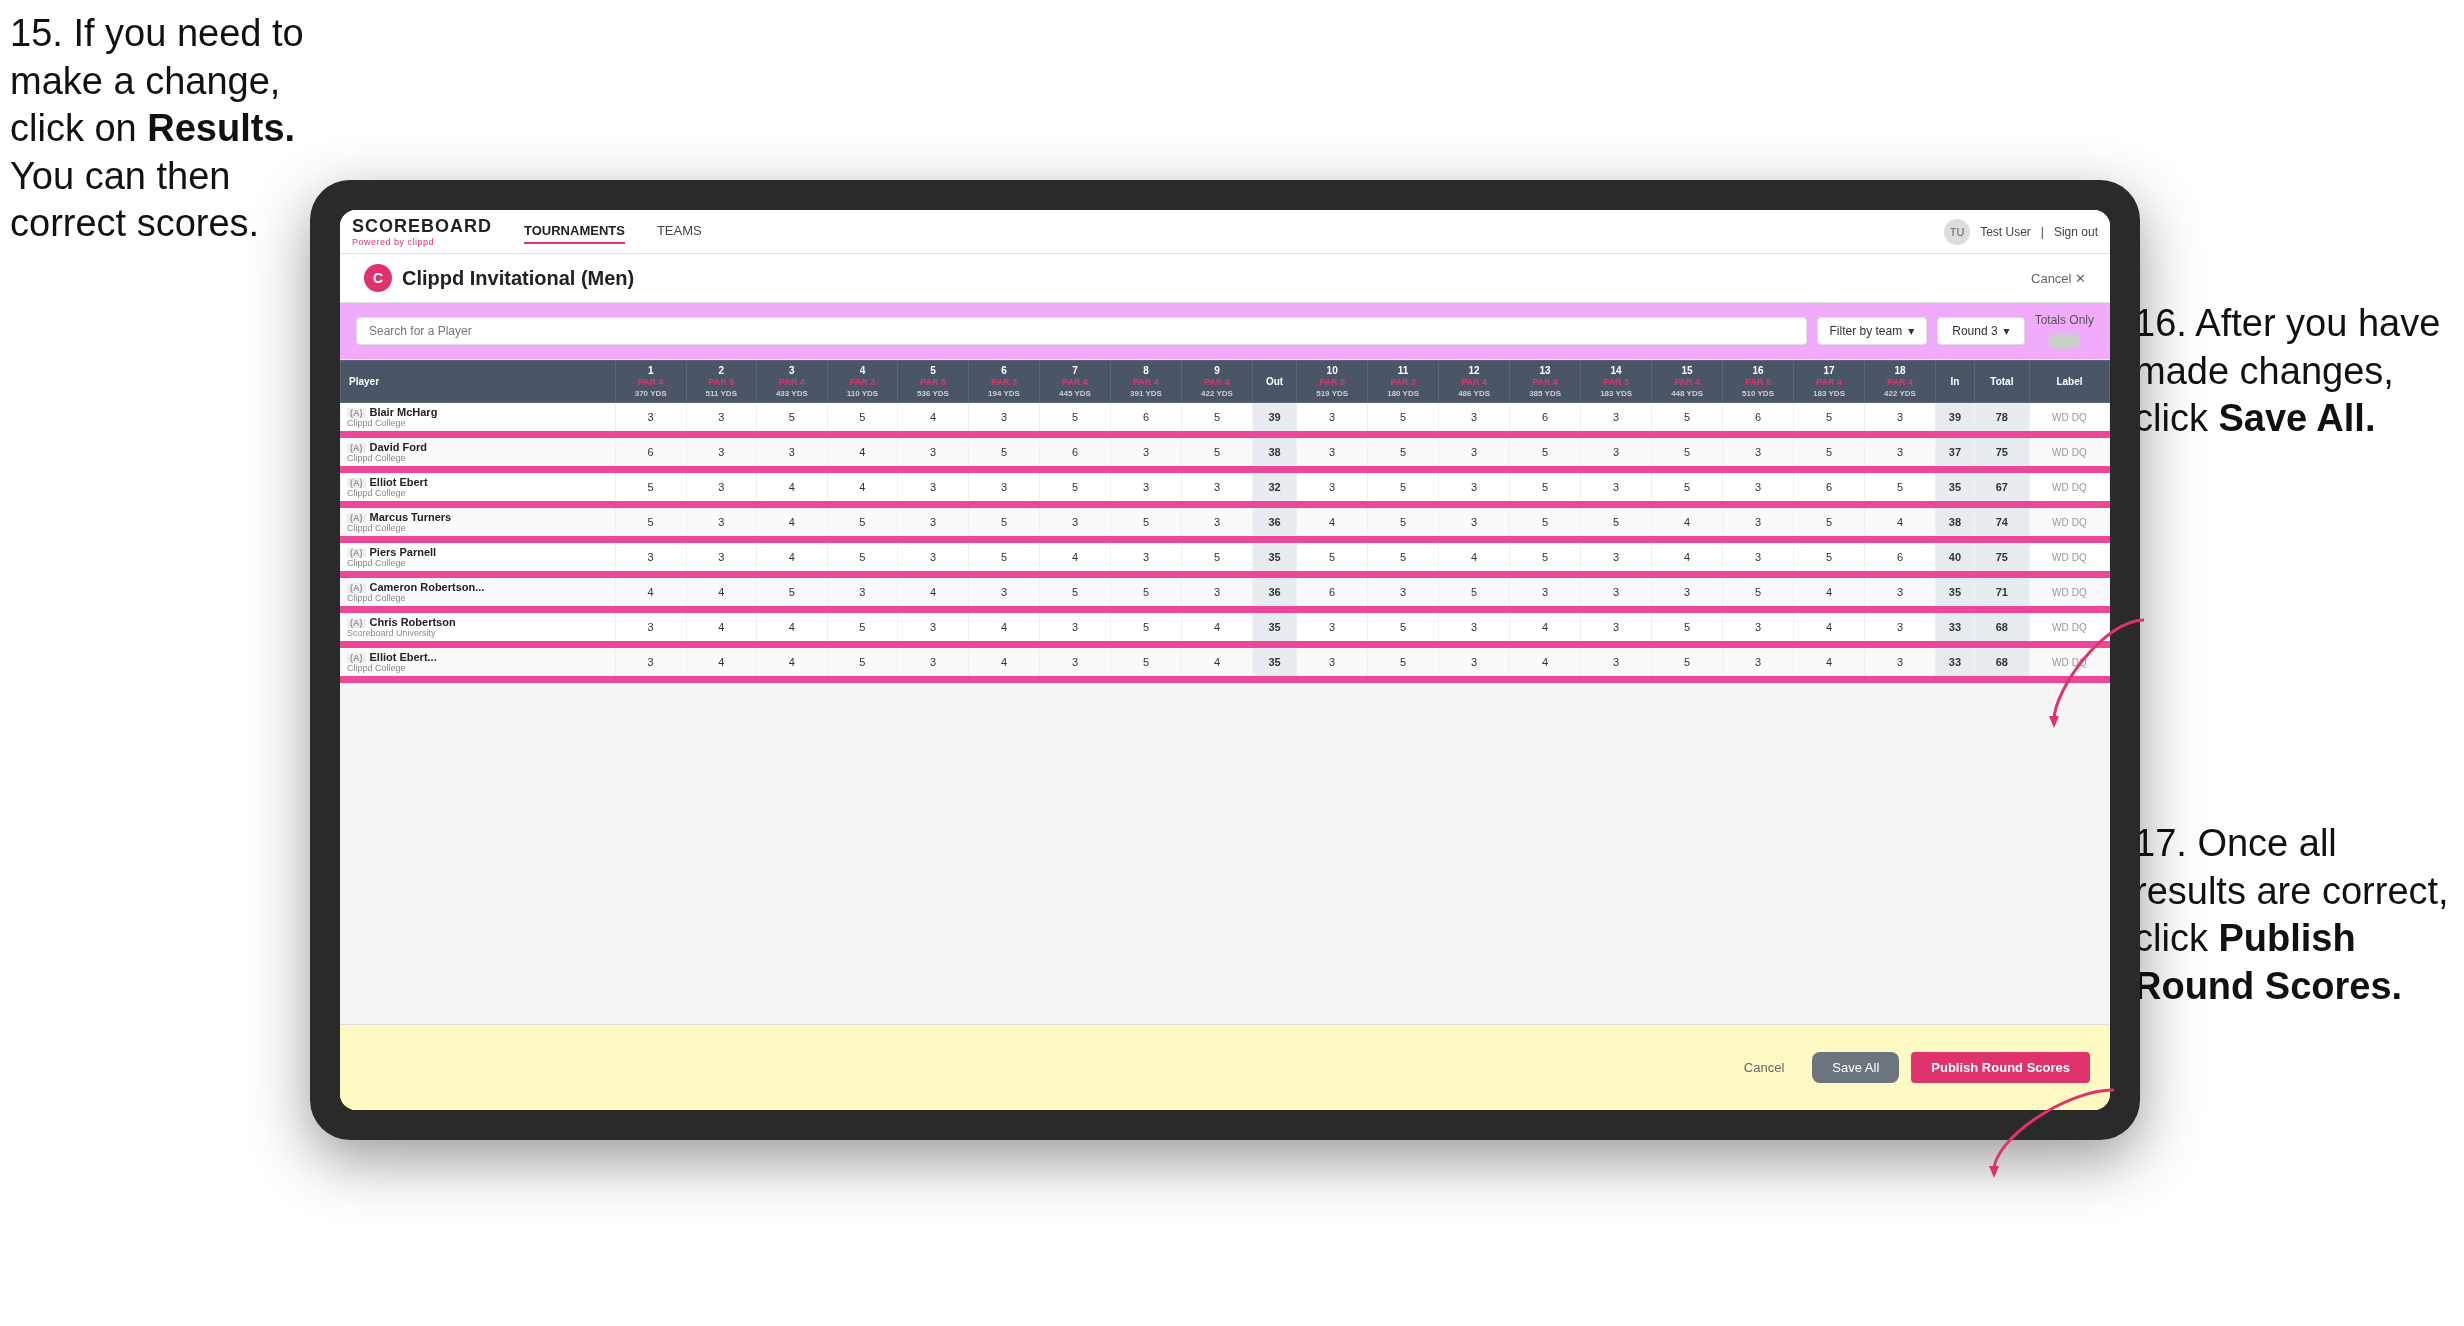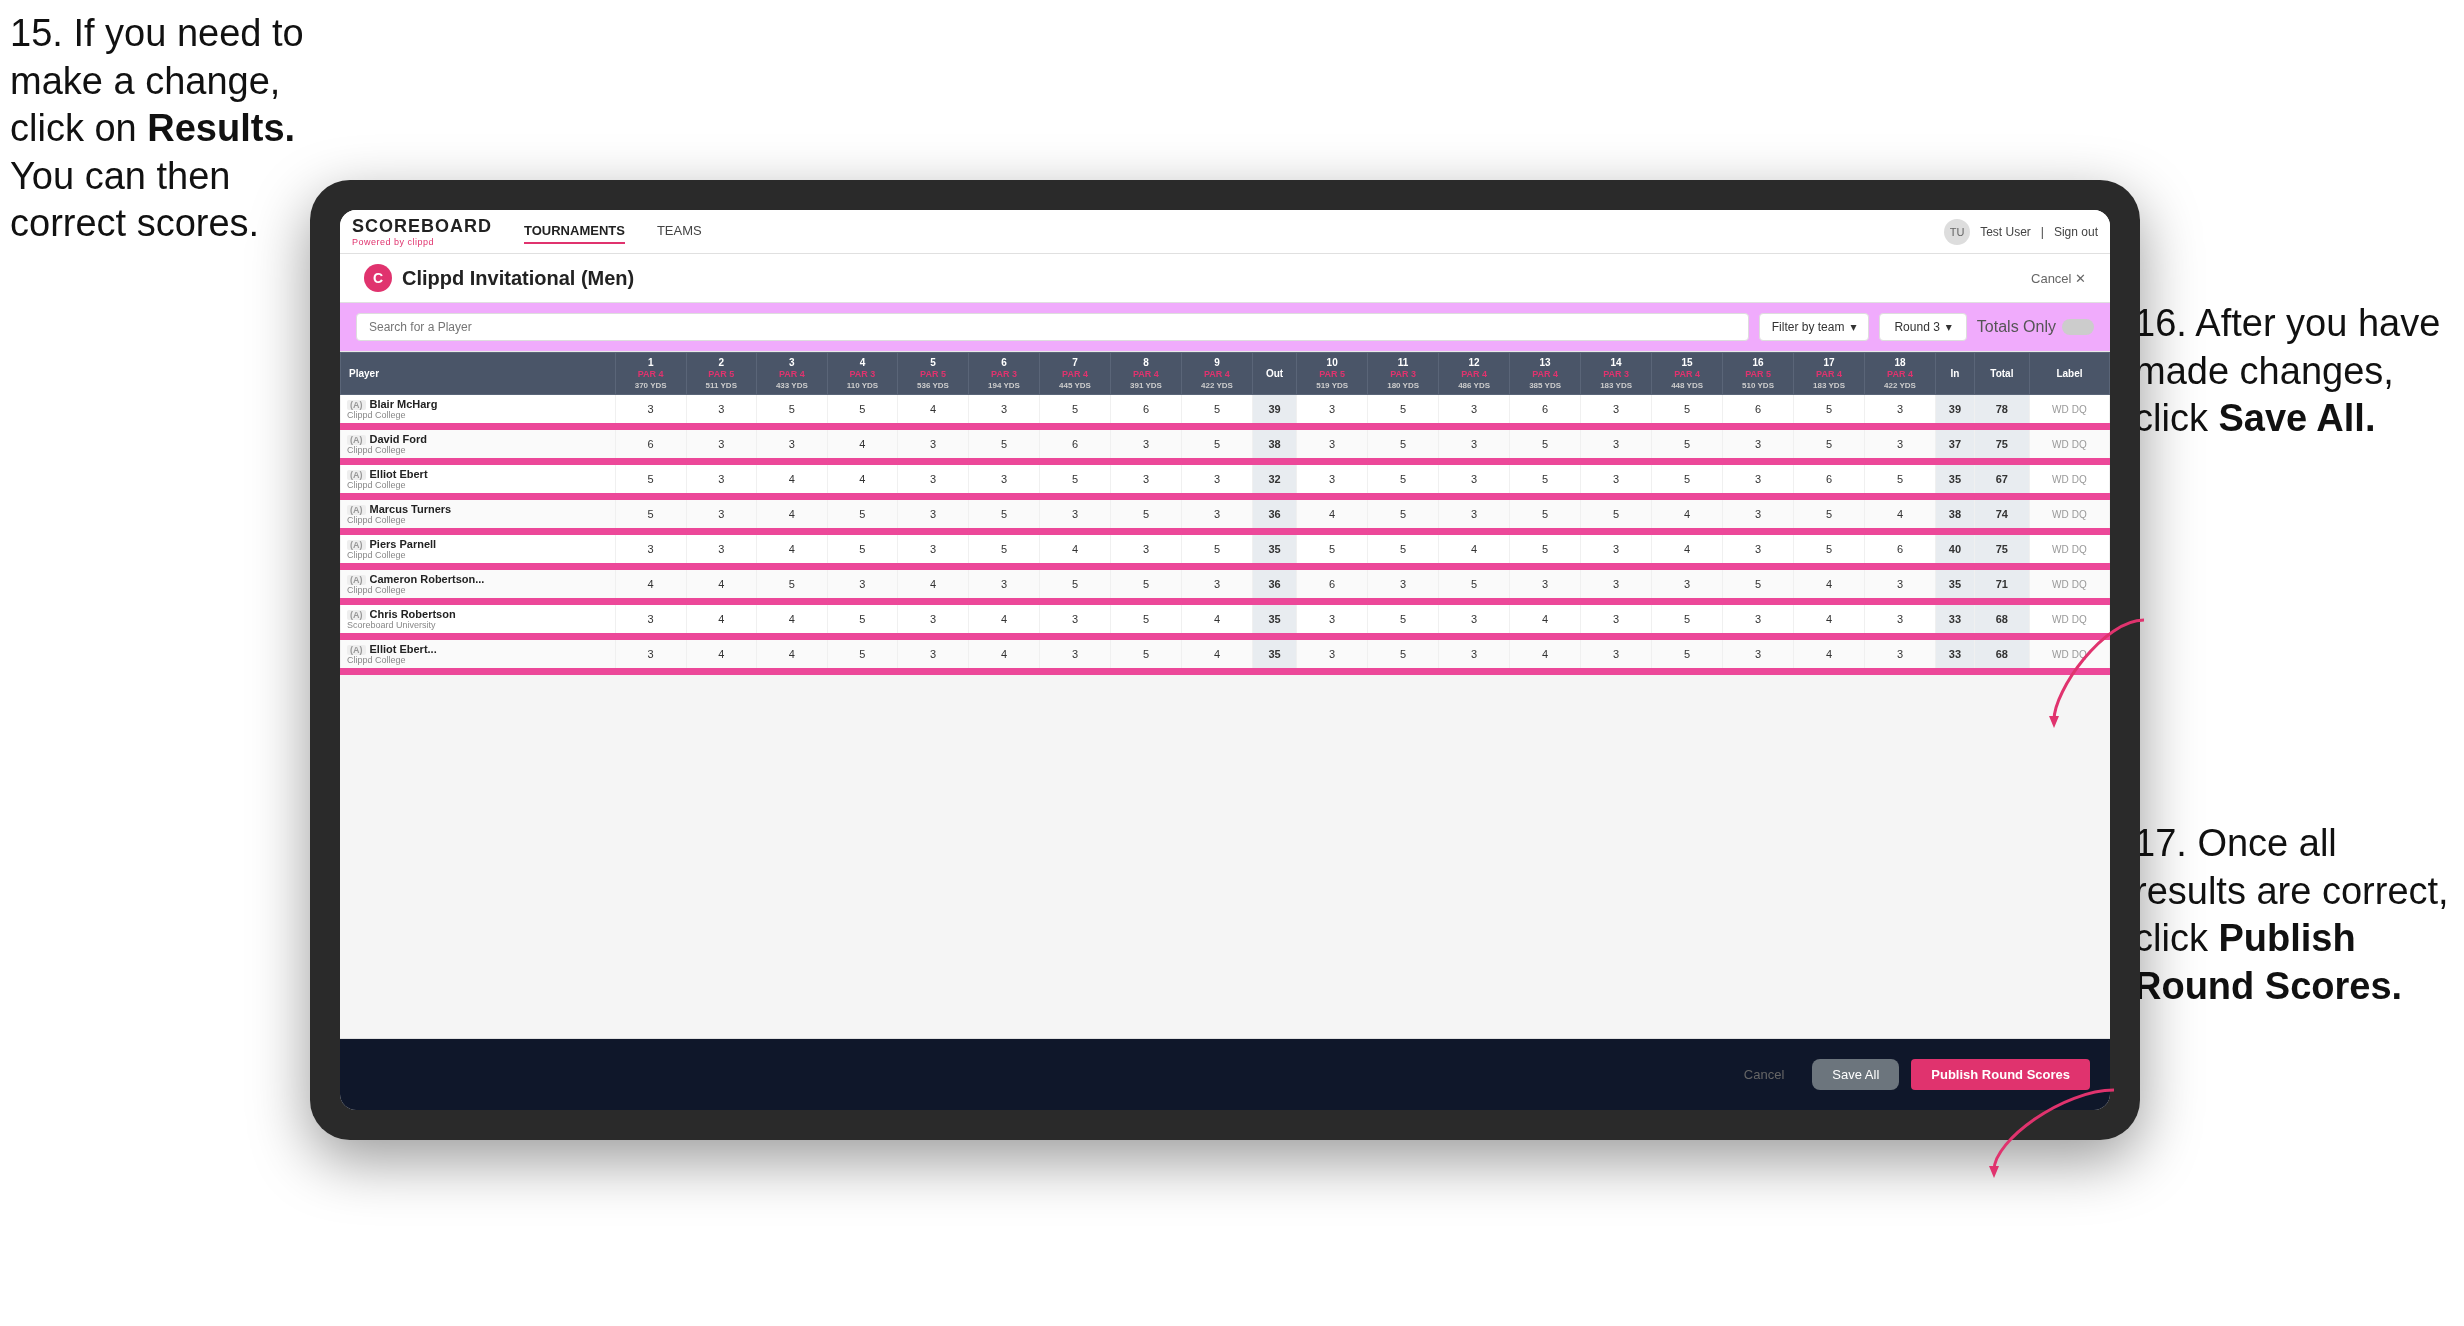--- a/index.html
+++ b/index.html
@@ -239,22 +239,23 @@
       cursor: pointer;
       display: flex;
       align-items: center;
       gap: 6px;
       white-space: nowrap;
     }
     .totals-toggle {
       display: flex;
       align-items: center;
       gap: 6px;
-      font-size: 16px;
+      font-size: 12px;
       color: #555;
+      flex-direction: column;
     }
     .toggle-switch {
       width: 32px;
       height: 16px;
       background: #ccc;
       border-radius: 8px;
       position: relative;
       cursor: pointer;
     }
 
@@ -338,23 +339,23 @@
       cursor: pointer;
     }
     .label-dq {
       color: #999;
       font-size: 10px;
       cursor: pointer;
     }
 
     
     .action-bar {
-      background: #0f172a;
+      background: #fef9c3;
       border-top: 1px solid #e0e0e0;
-      padding: 20px 20px;
+      padding: 27px 20px;
       display: flex;
       align-items: center;
       justify-content: flex-end;
       gap: 12px;
       flex-shrink: 0;
     }
     .btn-cancel {
       font-size: 13px;
       color: #666;
       background: none;

